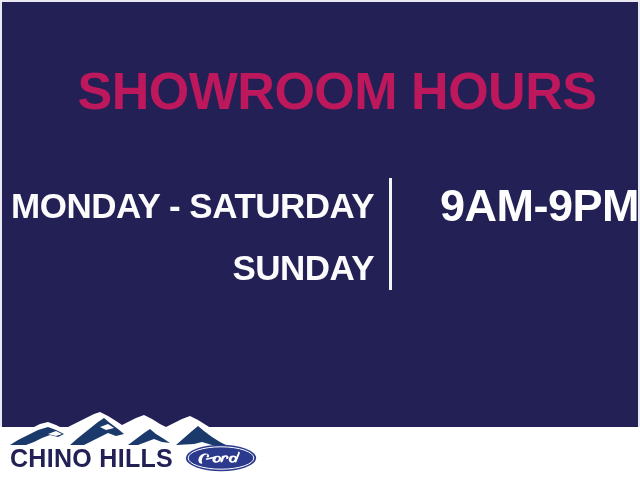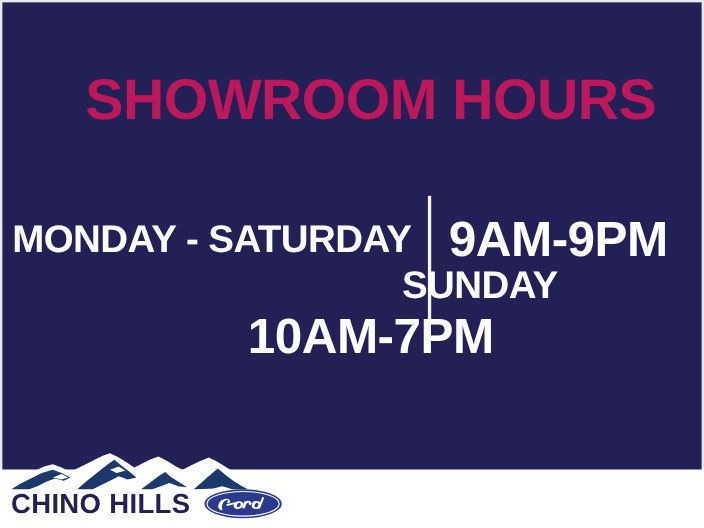--- a/index.html
+++ b/index.html
@@ -79,22 +79,22 @@
     background: #f4f4f7;
   }
   .hours-row {
     position: absolute;
     left: 0;
     width: 640px;
     height: 56px;
     display: flex;
     align-items: center;
   }
-  .hours-row.r0 { top: 12px; }
-  .hours-row.r1 { top: 62px; flex-direction: column; }
+  .hours-row.r0 { top: 0px; gap: 32px; }
+  .hours-row.r1 { top: 62px; }
 
   .day-cell {
     width: 374px;
     text-align: right;
     color: #fbfbfc;
     font-size: 35px;
     font-weight: 700;
     letter-spacing: -0.5px;
     white-space: nowrap;
     padding-right: 0px;
@@ -192,21 +192,20 @@
   <div class="hours">
     <div class="divider"></div>
 
     <div class="hours-row r0">
       <div class="day-cell">MONDAY - SATURDAY</div>
       <div class="time-cell">9AM-9PM</div>
     </div>
 
     <div class="hours-row r1">
       <div class="day-cell">SUNDAY</div>
-      <div class="time-cell">10AM-7PM</div>
     </div>
   </div>
 
   <div class="footer">
 
     <div class="logo-wrap">
 
       <svg class="mountains" viewBox="0 0 232 34" preserveAspectRatio="none">
         <path d="M0,34 L4,29 L12,25 L20,21 L28,17 L36,13 L44,11 L52,14 L60,18 L66,15 L74,11 L82,7 L90,3 L96,1 L104,5 L112,10 L118,14 L124,11 L132,7 L140,4 L148,8 L156,13 L162,16 L170,12 L178,8 L186,5 L194,9 L202,14 L210,19 L218,24 L226,29 L232,33 L232,34 Z" fill="#FFFFFF"></path>
         <path d="M6,34 L14,29 L24,24 L34,19 L44,16 L52,19 L60,23 L54,26 L46,24 L38,27 L30,31 L22,34 Z" fill="#1B3A6B"></path>

